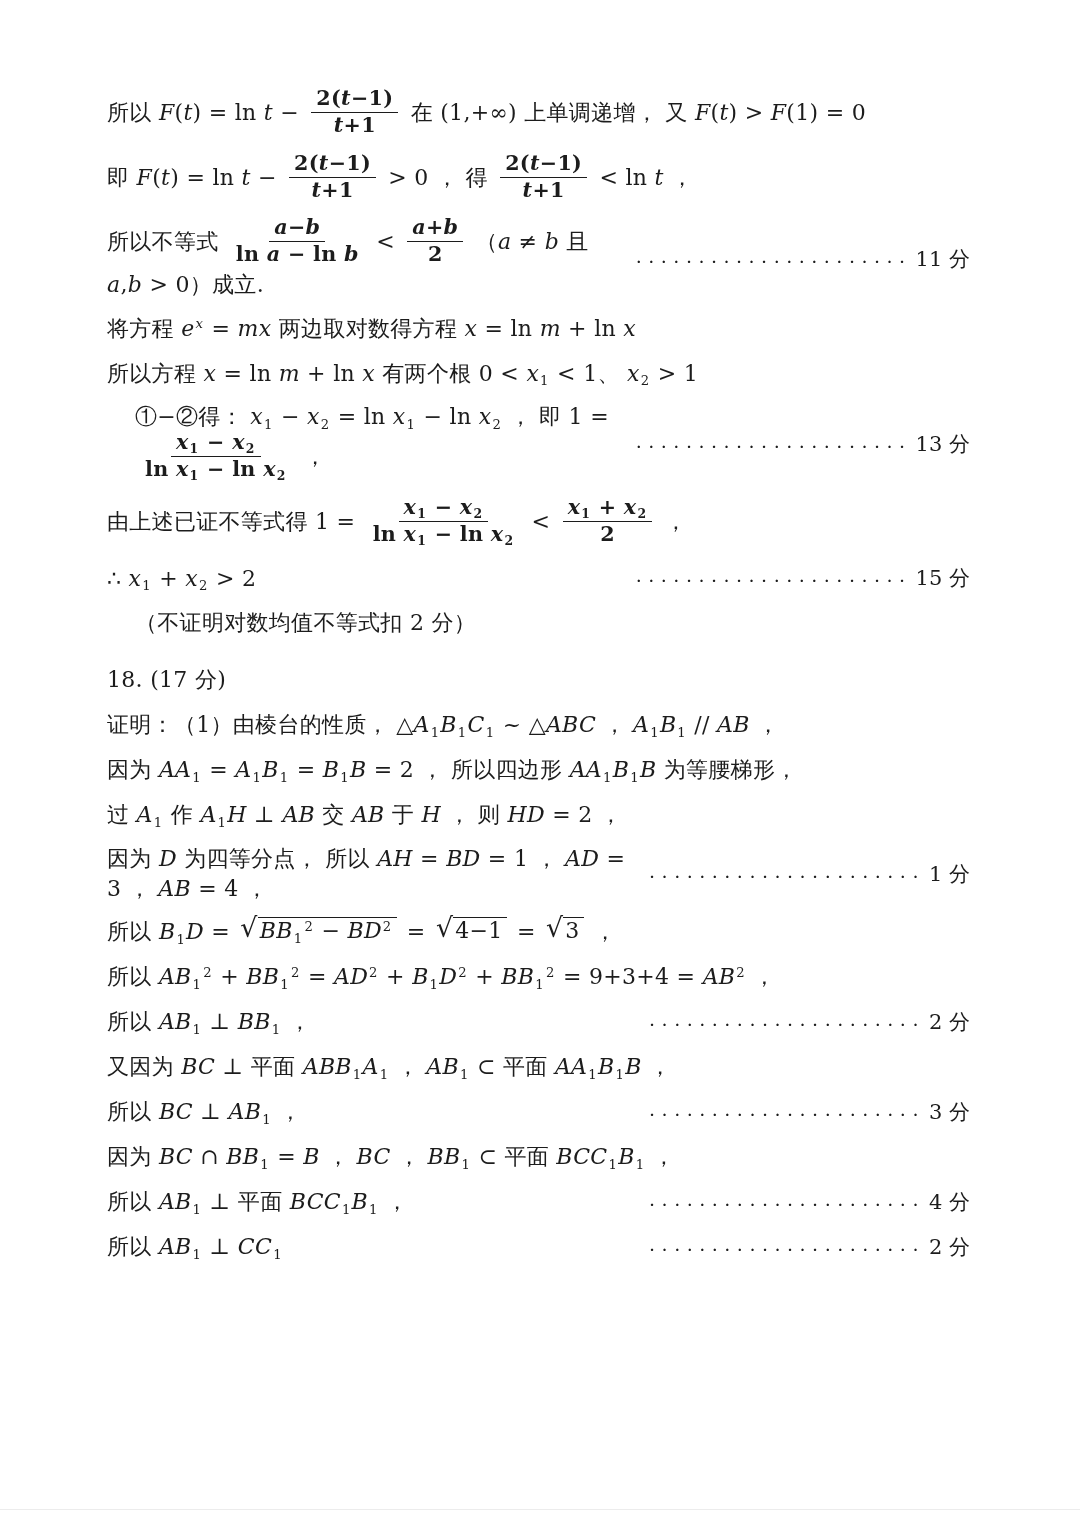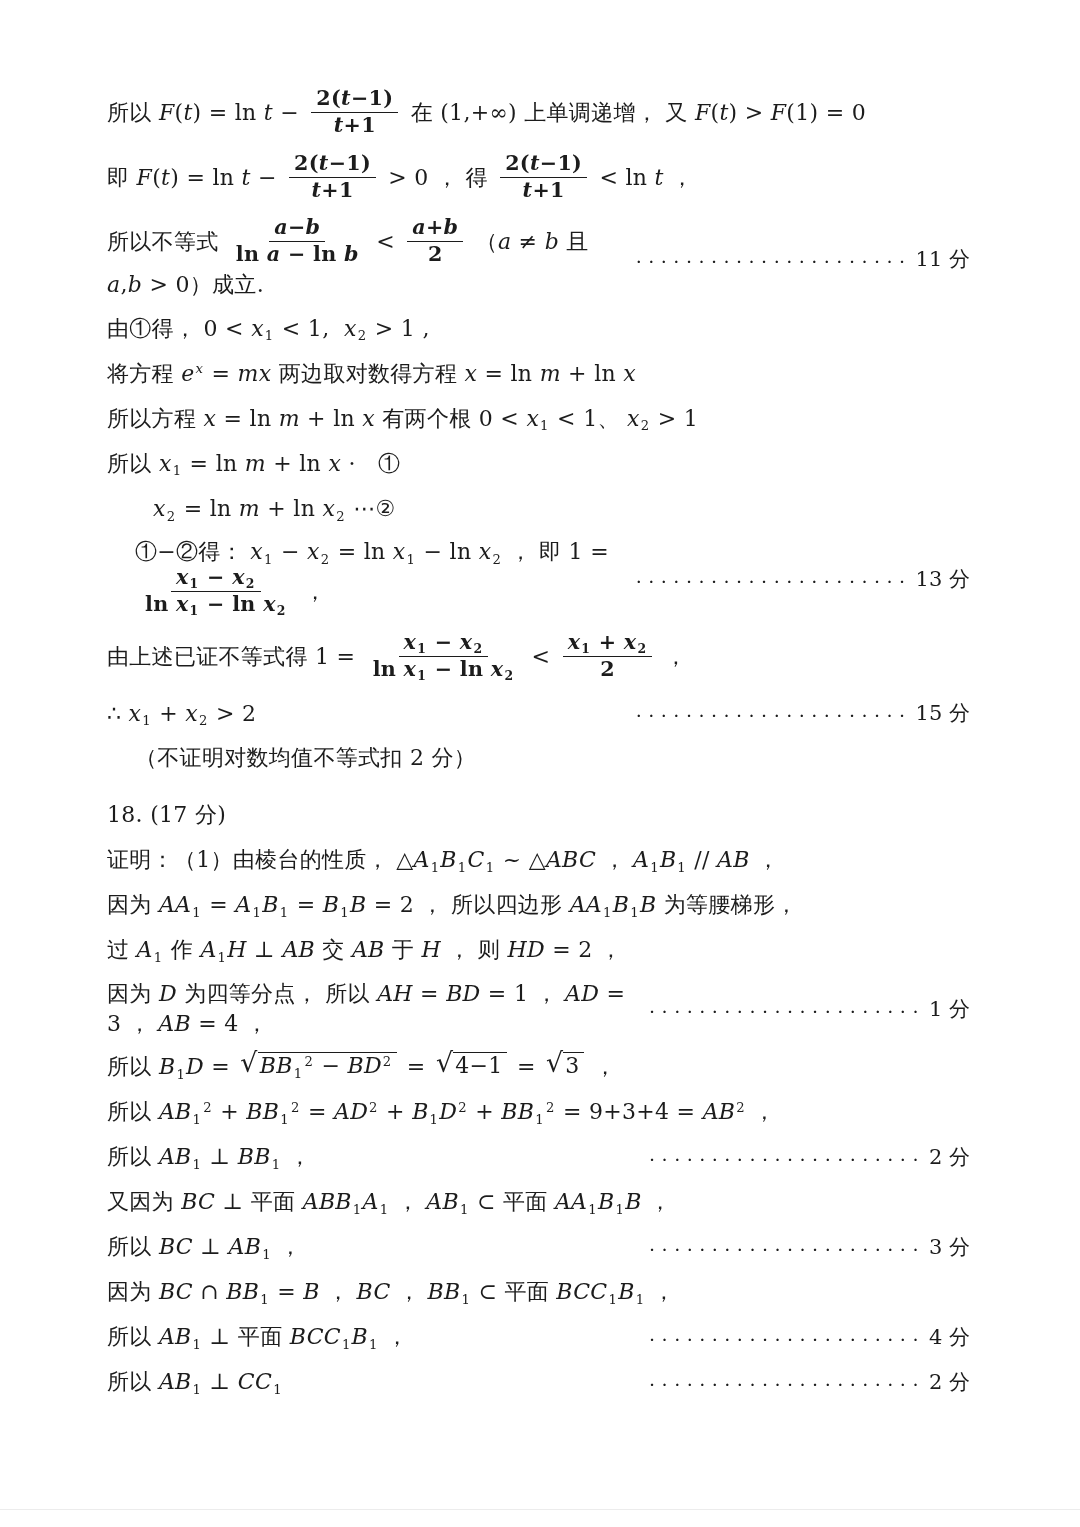--- a/index.html
+++ b/index.html
@@ -58,33 +58,24 @@
         <span class="content"><span>即 </span><span class="it">F</span><span>(</span><span class="it">t</span><span>) = </span><span>ln</span><span> </span><span class="it">t</span><span> − </span><span class="frac"><span class="num"><span>2(</span><span class="it">t</span><span>−1)</span></span><span class="den"><span class="it">t</span><span>+1</span></span></span><span> &gt; 0 ， 得 </span><span class="frac"><span class="num"><span>2(</span><span class="it">t</span><span>−1)</span></span><span class="den"><span class="it">t</span><span>+1</span></span></span><span> &lt; </span><span>ln</span><span> </span><span class="it">t</span><span> ，</span></span>
       </div>
       <div class="line">
         <span class="content"><span>所以不等式 </span><span class="frac"><span class="num"><span class="it">a</span><span>−</span><span class="it">b</span></span><span class="den"><span>ln</span><span> </span><span class="it">a</span><span> − </span><span>ln</span><span> </span><span class="it">b</span></span></span><span> &lt; </span><span class="frac"><span class="num"><span class="it">a</span><span>+</span><span class="it">b</span></span><span class="den"><span>2</span></span></span><span> （</span><span class="it">a</span><span> ≠ </span><span class="it">b</span><span> 且 </span><span class="it">a</span><span>,</span><span class="it">b</span><span> &gt; 0）成立.</span></span>
         <span class="score-wrap">
           <span class="leader">......................</span>
           <span class="score">11 分</span>
         </span>
       </div>
       <div class="line">
-        <span class="content"><span>由①得， 0 &lt; </span><span class="it">x</span><sub><span>1</span></sub><span> &lt; 1,  </span><span class="it">x</span><sub><span>2</span></sub><span> &gt; 1 ,</span></span>
-      </div>
-      <div class="line">
         <span class="content"><span>将方程 </span><span class="it">e</span><sup><span class="it">x</span></sup><span> = </span><span class="it">mx</span><span> 两边取对数得方程 </span><span class="it">x</span><span> = </span><span>ln</span><span> </span><span class="it">m</span><span> + </span><span>ln</span><span> </span><span class="it">x</span></span>
       </div>
       <div class="line">
         <span class="content"><span>所以方程 </span><span class="it">x</span><span> = </span><span>ln</span><span> </span><span class="it">m</span><span> + </span><span>ln</span><span> </span><span class="it">x</span><span> 有两个根 0 &lt; </span><span class="it">x</span><sub><span>1</span></sub><span> &lt; 1、 </span><span class="it">x</span><sub><span>2</span></sub><span> &gt; 1</span></span>
-      </div>
-      <div class="line">
-        <span class="content"><span>所以 </span><span class="it">x</span><sub><span>1</span></sub><span> = </span><span>ln</span><span> </span><span class="it">m</span><span> + </span><span>ln</span><span> </span><span class="it">x</span><span> ·　①</span></span>
-      </div>
-      <div class="line ind2">
-        <span class="content"><span class="it">x</span><sub><span>2</span></sub><span> = </span><span>ln</span><span> </span><span class="it">m</span><span> + </span><span>ln</span><span> </span><span class="it">x</span><sub><span>2</span></sub><span> ⋯②</span></span>
       </div>
       <div class="line ind1">
         <span class="content"><span>①−②得： </span><span class="it">x</span><sub><span>1</span></sub><span> − </span><span class="it">x</span><sub><span>2</span></sub><span> = </span><span>ln</span><span> </span><span class="it">x</span><sub><span>1</span></sub><span> − </span><span>ln</span><span> </span><span class="it">x</span><sub><span>2</span></sub><span> ， 即 1 = </span><span class="frac"><span class="num"><span class="it">x</span><sub><span>1</span></sub><span> − </span><span class="it">x</span><sub><span>2</span></sub></span><span class="den"><span>ln</span><span> </span><span class="it">x</span><sub><span>1</span></sub><span> − </span><span>ln</span><span> </span><span class="it">x</span><sub><span>2</span></sub></span></span><span> ，</span></span>
         <span class="score-wrap">
           <span class="leader">......................</span>
           <span class="score">13 分</span>
         </span>
       </div>
       <div class="line">
         <span class="content"><span>由上述已证不等式得 1 = </span><span class="frac"><span class="num"><span class="it">x</span><sub><span>1</span></sub><span> − </span><span class="it">x</span><sub><span>2</span></sub></span><span class="den"><span>ln</span><span> </span><span class="it">x</span><sub><span>1</span></sub><span> − </span><span>ln</span><span> </span><span class="it">x</span><sub><span>2</span></sub></span></span><span> &lt; </span><span class="frac"><span class="num"><span class="it">x</span><sub><span>1</span></sub><span> + </span><span class="it">x</span><sub><span>2</span></sub></span><span class="den"><span>2</span></span></span><span> ，</span></span>

